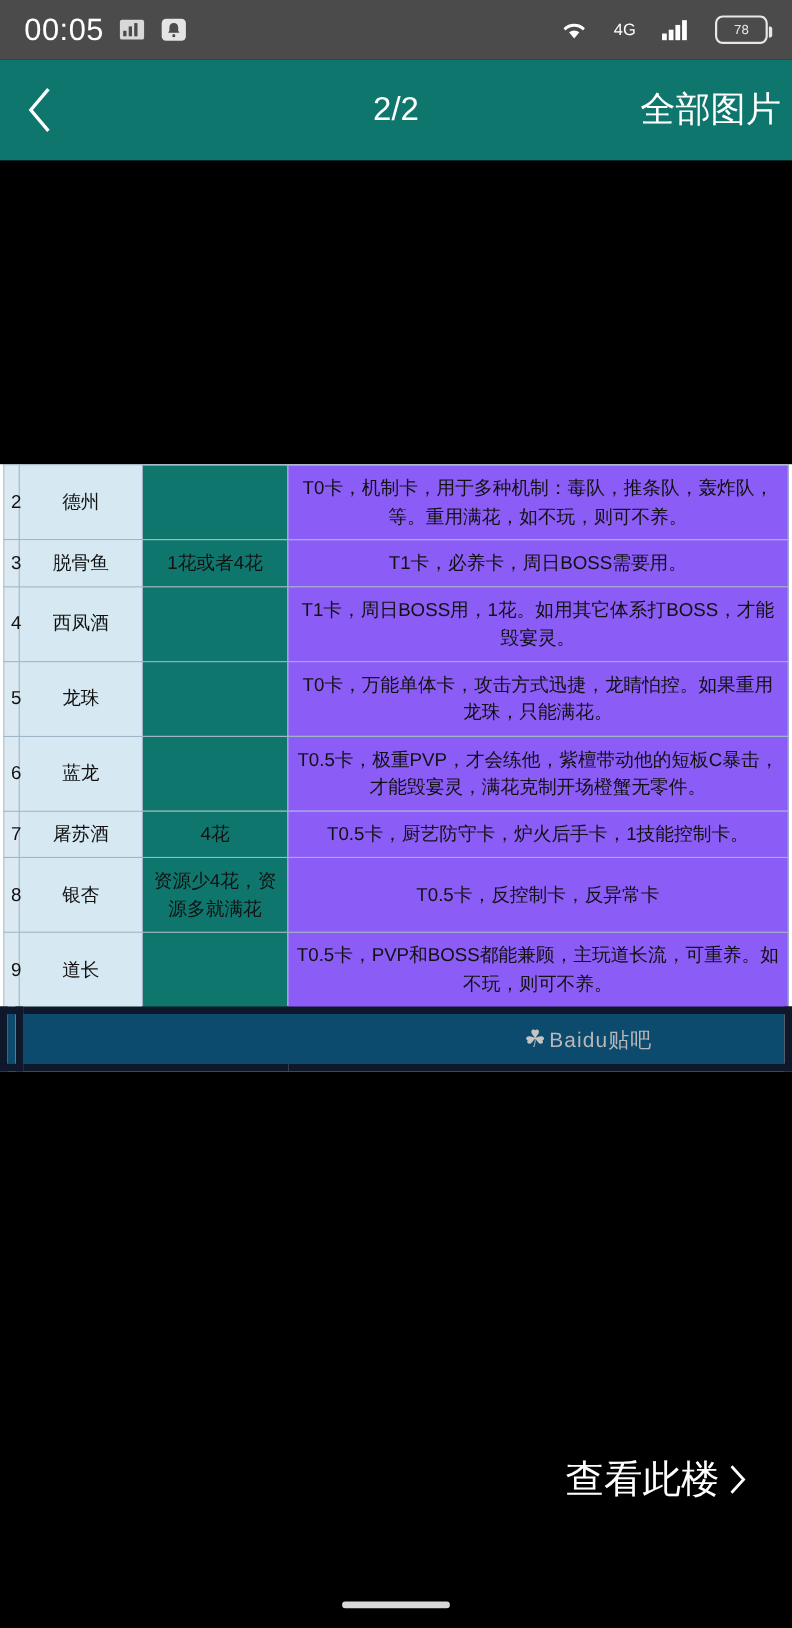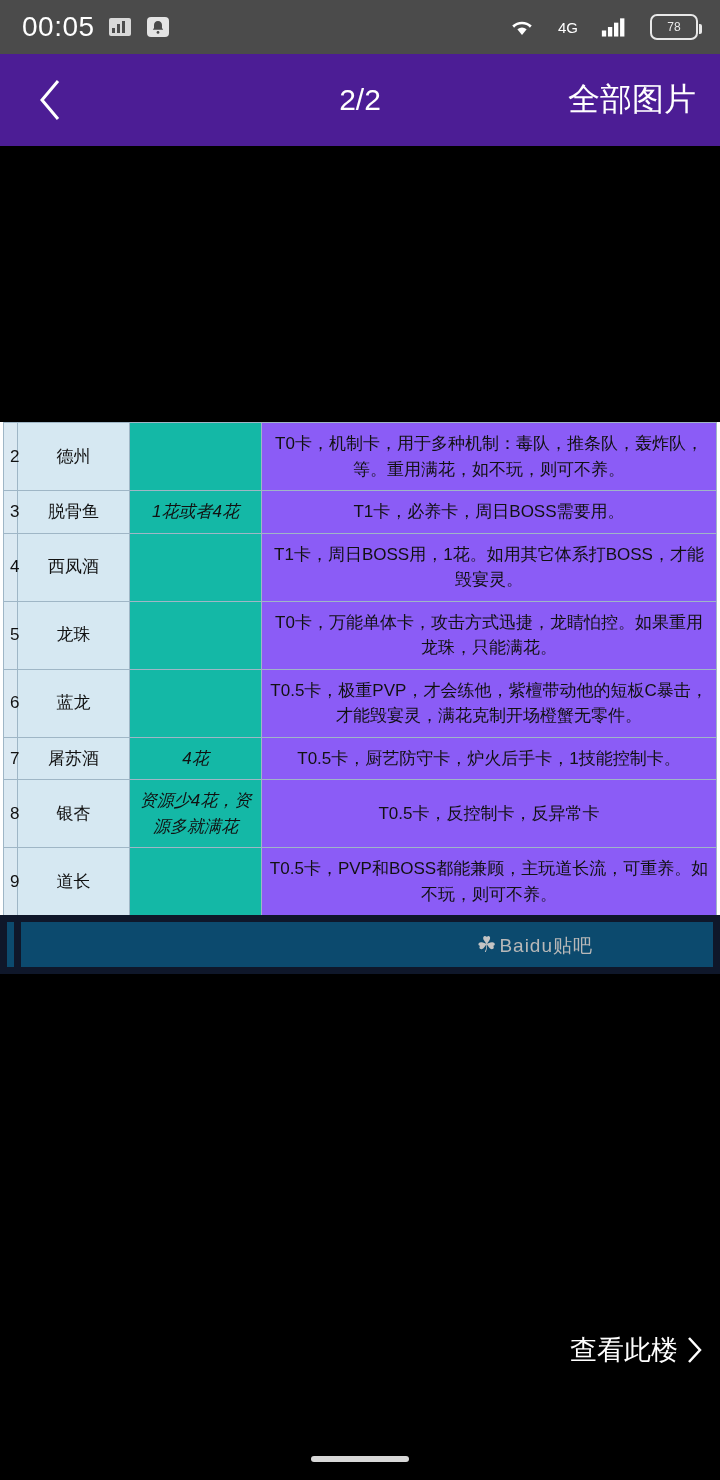--- a/index.html
+++ b/index.html
@@ -68,24 +68,24 @@
     width: 3px;
     height: 10px;
     background: #e8e8e8;
     border-radius: 0 2px 2px 0;
   }
   .net-label { font-size: 15px; color: #fff; }
 
   
   .top-nav {
     height: 92px;
-    background: #4c1d95;
-    display: flex;
-    align-items: center;
-    padding: 0 24px;
+    background: #0f766e;
+    display: flex;
+    align-items: center;
+    padding: 0 10px;
     color: #fff;
   }
   .back-btn {
     width: 52px;
     height: 52px;
     display: flex;
     align-items: center;
     justify-content: center;
   }
   .nav-title {
@@ -141,23 +141,22 @@
     color: #4a5a66;
     padding: 0;
   }
   td.name {
     width: 112px;
     background: #d6e8f2;
     font-size: 19px;
   }
   td.flower {
     width: 132px;
-    background: #14b8a6;
+    background: #0f766e;
     font-size: 17px;
-    font-style: italic;
   }
   td.desc {
     background: #8b5cf6;
     font-size: 17px;
     text-align: center;
     padding: 8px 14px;
   }
   tr.footer-row td {
     background: #0c4a6e;
     border: 7px solid #0f172a;
@@ -175,24 +174,24 @@
   }
   .watermark .mark-glyph {
     font-size: 22px;
     color: #c4c4c4;
     margin-right: 2px;
   }
 
   
   .view-floor {
     position: absolute;
-    right: 16px;
+    right: 40px;
     bottom: 112px;
     color: #fff;
-    font-size: 27px;
+    font-size: 35px;
     display: flex;
     align-items: center;
     gap: 8px;
   }
 
   
   .home-indicator {
     position: absolute;
     left: 50%;
     transform: translateX(-50%);

